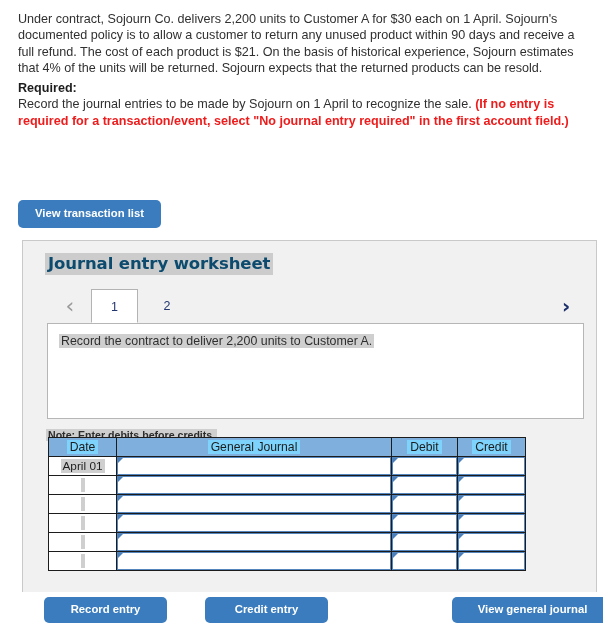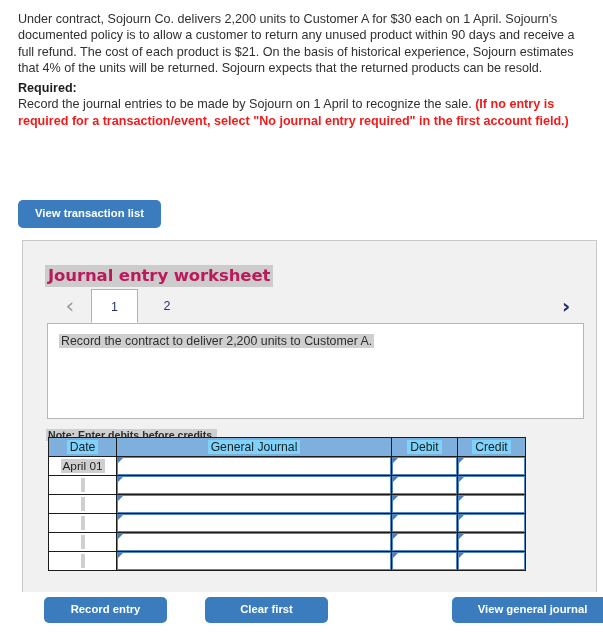--- a/index.html
+++ b/index.html
@@ -75,25 +75,25 @@
     background: #f1f1f1;
     border-top: 1px solid #c9c9c9;
     border-left: 1px solid #c9c9c9;
     border-right: 1px solid #c9c9c9;
     box-sizing: border-box;
   }
 
   .worksheet-title {
     position: absolute;
     left: 22px;
-    top: 24px;
+    top: 12px;
     font-family: "DejaVu Sans", sans-serif;
     font-weight: bold;
     font-size: 16.5px;
-    color: #be185d;
+    color: #0c4a6e;
     background: #cccccc;
     padding: 1px 3px 2px 3px;
     letter-spacing: -0.1px;
   }
 
   
   .tabstrip {
     position: absolute;
     left: 22px;
     top: 48px;
@@ -379,14 +379,14 @@
           </td>
         <td class="inputcell">
             <div class="field"></div>
           </td>
       </tr>
     </tbody>
   </table>
 </div>
 
 <button class="btn" id="record-entry">Record entry</button>
-<button class="btn" id="clear-entry">Clear first</button>
+<button class="btn" id="clear-entry">Credit entry</button>
 <button class="btn" id="view-general-journal">View general journal</button>
 
 </body></html>

